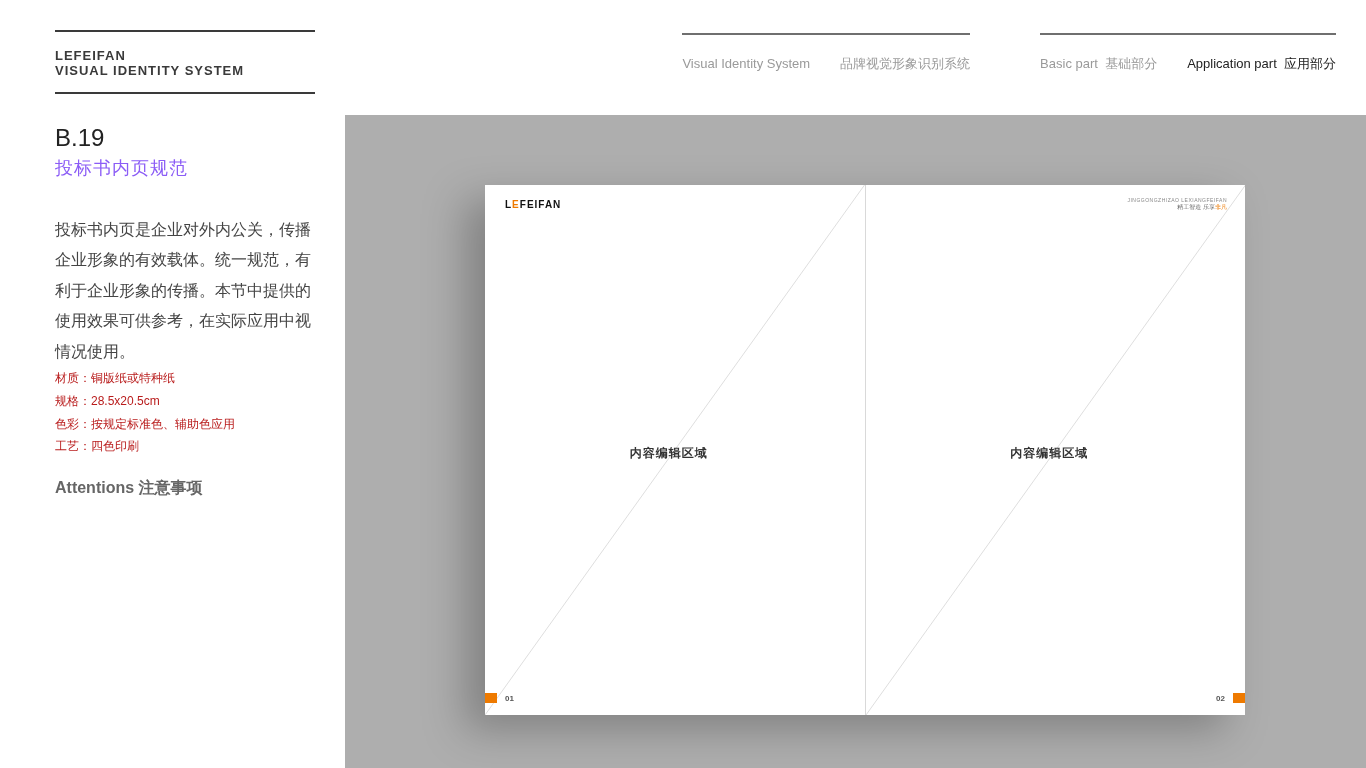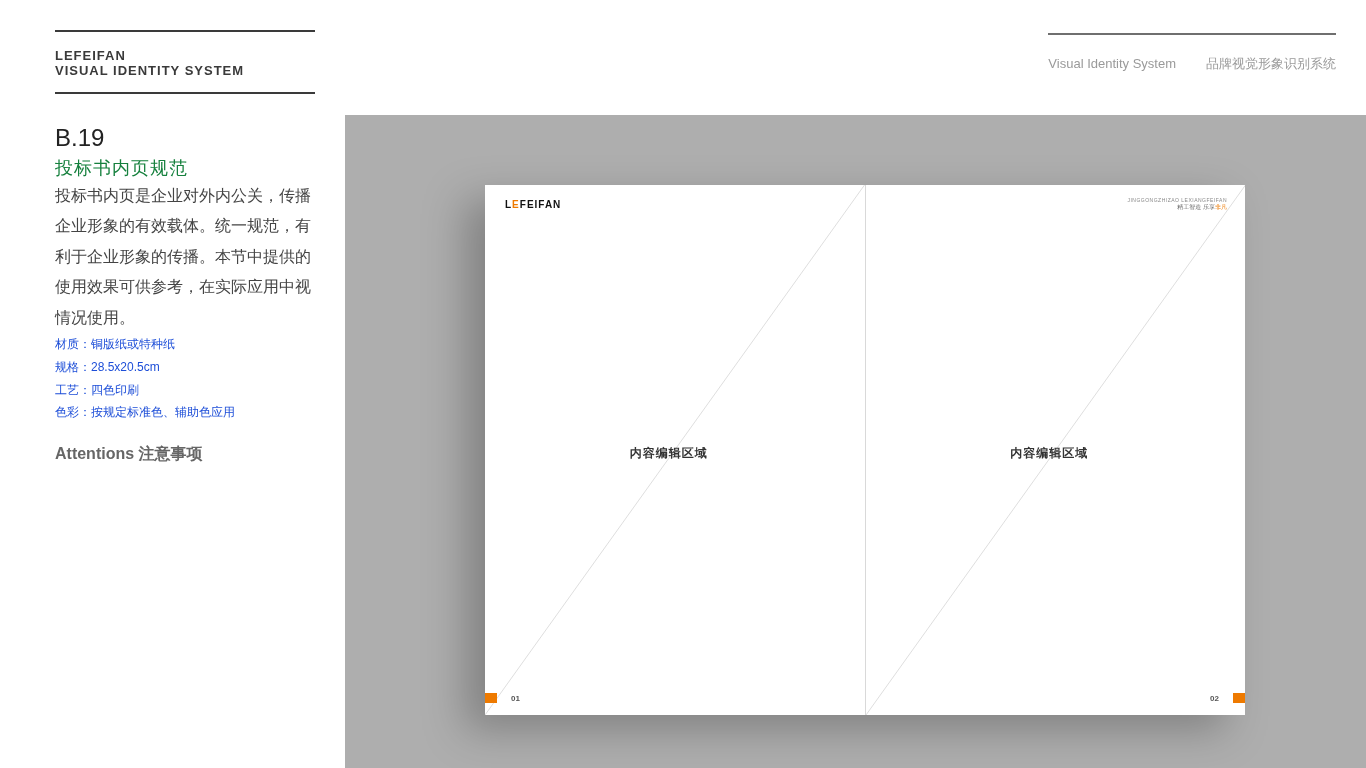--- a/index.html
+++ b/index.html
@@ -50,24 +50,24 @@
   .brand-block {
     border-top: 2px solid #3a3a3a;
     border-bottom: 2px solid #3a3a3a;
     padding: 16px 0 14px 0;
     margin-bottom: 30px;
   }
   .brand-line1 { font-size: 13px; font-weight: 700; letter-spacing: 1px; color: #3a3a3a; }
   .brand-line2 { font-size: 13px; font-weight: 700; letter-spacing: 1px; color: #3a3a3a; }
 
   .code { font-size: 24px; font-weight: 400; color: #222; margin-bottom: 4px; }
-  .title-cn { font-size: 18px; font-weight: 500; color: #15803d; margin-bottom: 1px; letter-spacing: 1px; }
+  .title-cn { font-size: 18px; font-weight: 500; color: #8b5cf6; margin-bottom: 35px; letter-spacing: 1px; }
 
   .body-text { font-size: 16px; line-height: 1.9; color: #444; }
-  .spec-line { font-size: 12px; line-height: 1.9; color: #1d4ed8; }
+  .spec-line { font-size: 12px; line-height: 1.9; color: #b91c1c; }
 
   .att-head { font-size: 16px; color: #666; margin-top: 20px; margin-bottom: 6px; font-weight: bold; }
 
   
   .stage {
     position: absolute;
     left: 345px;
     top: 115px;
     right: 0;
     bottom: 0;
@@ -126,56 +126,66 @@
   .pr-head .l1 { font-size: 5px; color: #888; letter-spacing: 0.5px; }
   .pr-head .l2 { font-size: 6px; color: #666; }
   .pr-head .l2 .accent { color: #ee7a00; }
 
   
   .pfoot {
     position: absolute;
     bottom: 12px;
     display: flex;
     align-items: center;
-    gap: 14px;
+    gap: 8px;
     font-size: 8px;
     color: #555;
     font-weight: 600;
   }
   .page.left  .pfoot { left: 0; }
   .page.right .pfoot { right: 0; flex-direction: row-reverse; align-items: flex-end; }
   .chip {
     width: 12px; height: 10px;
     background: #ee7a00;
   }
 </style>
 </head>
 <body>
 
 <div class="nav-strip">
   <div class="nav-group">
     <span>Visual Identity System</span>
     <span>品牌视觉形象识别系统</span>
   </div>
+  <div class="nav-group">
+    <span>
+      <span>Basic part</span>&nbsp;
+      <span>基础部分</span>
+    </span>
+    <span class="active">
+      <span>Application part</span>&nbsp;
+      <span>应用部分</span>
+    </span>
+  </div>
 </div>
 
 <div class="sidebar">
   <div class="brand-block">
     <div class="brand-line1">LEFEIFAN</div>
     <div class="brand-line2">VISUAL IDENTITY SYSTEM</div>
   </div>
 
   <div class="code">B.19</div>
   <div class="title-cn">投标书内页规范</div>
 
   <div class="body-text">投标书内页是企业对外内公关，传播企业形象的有效载体。统一规范，有利于企业形象的传播。本节中提供的使用效果可供参考，在实际应用中视情况使用。</div>
   <div class="spec-line">材质：铜版纸或特种纸</div>
   <div class="spec-line">规格：28.5x20.5cm</div>
+  <div class="spec-line">色彩：按规定标准色、辅助色应用</div>
   <div class="spec-line">工艺：四色印刷</div>
-  <div class="spec-line">色彩：按规定标准色、辅助色应用</div>
 
   <div class="att-head">Attentions 注意事项</div>
 </div>
 
 <div class="stage">
   <div class="spread">
 
     <div class="page left">
       <div class="pl-logo">
         <span>L</span><span class="eo">E</span><span>FEIFAN</span>

